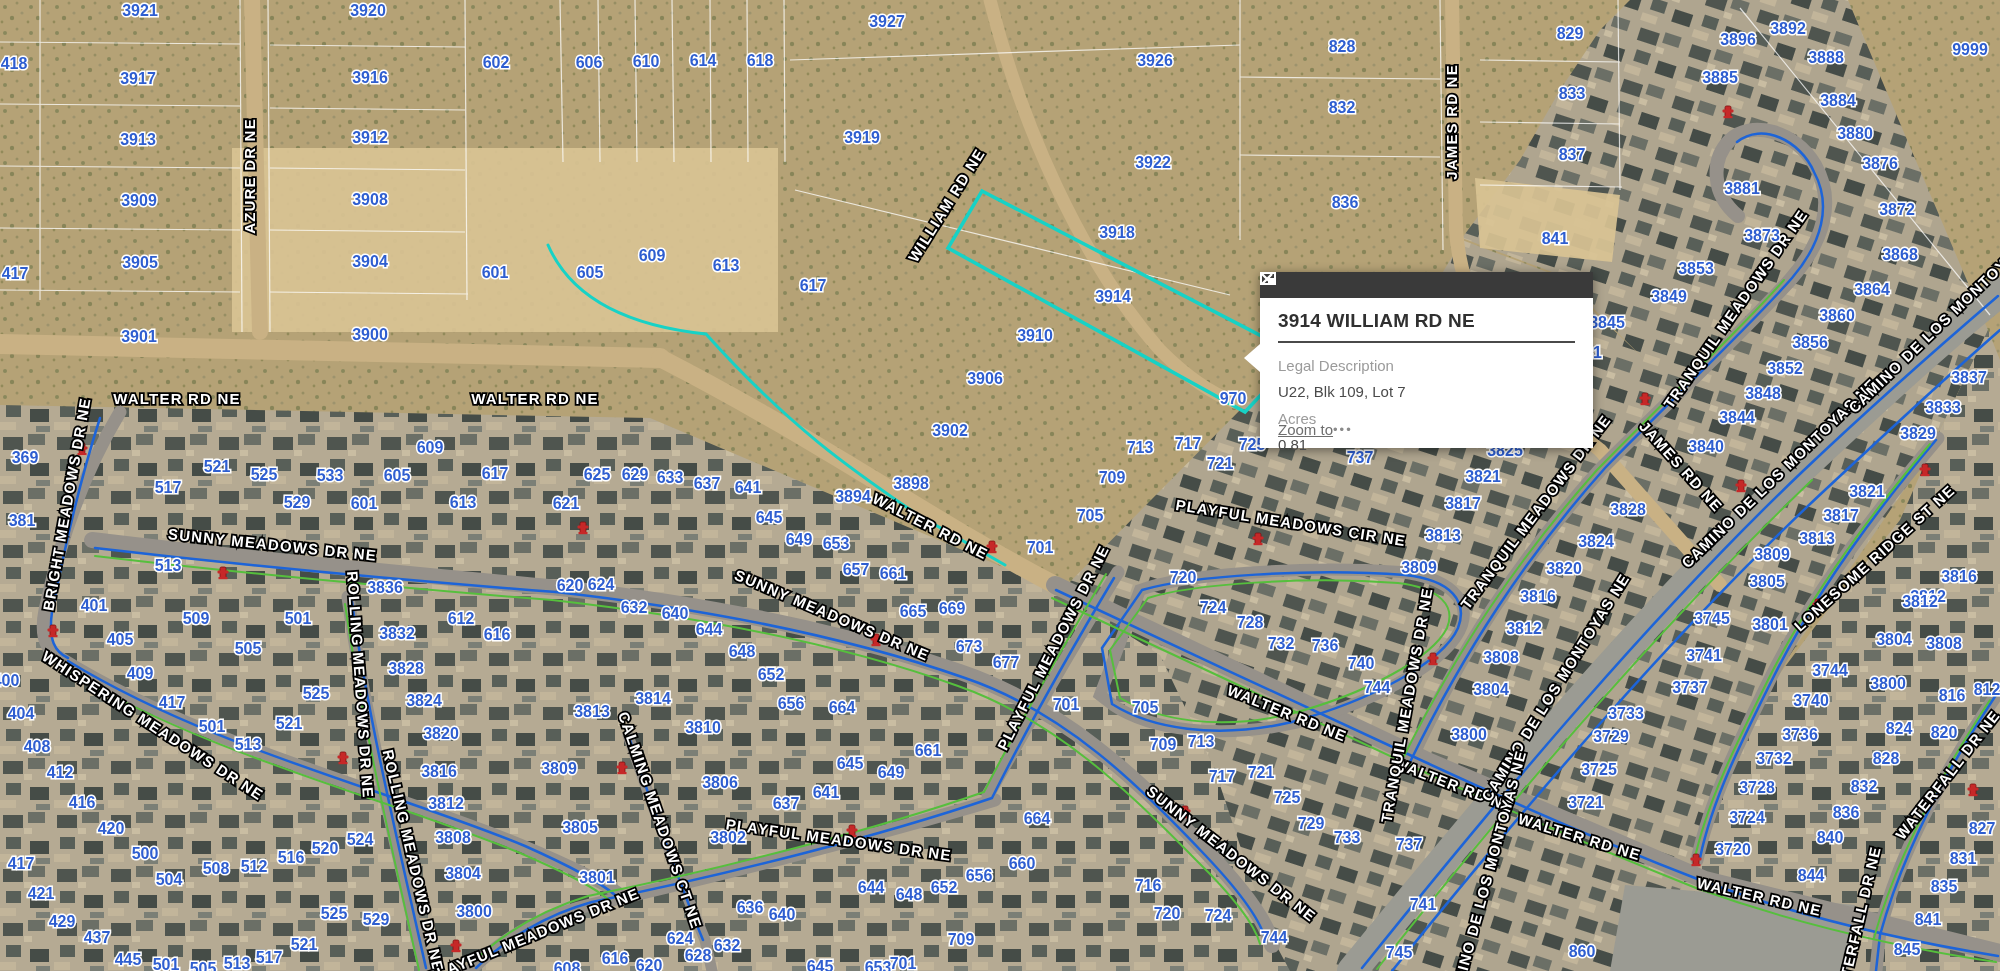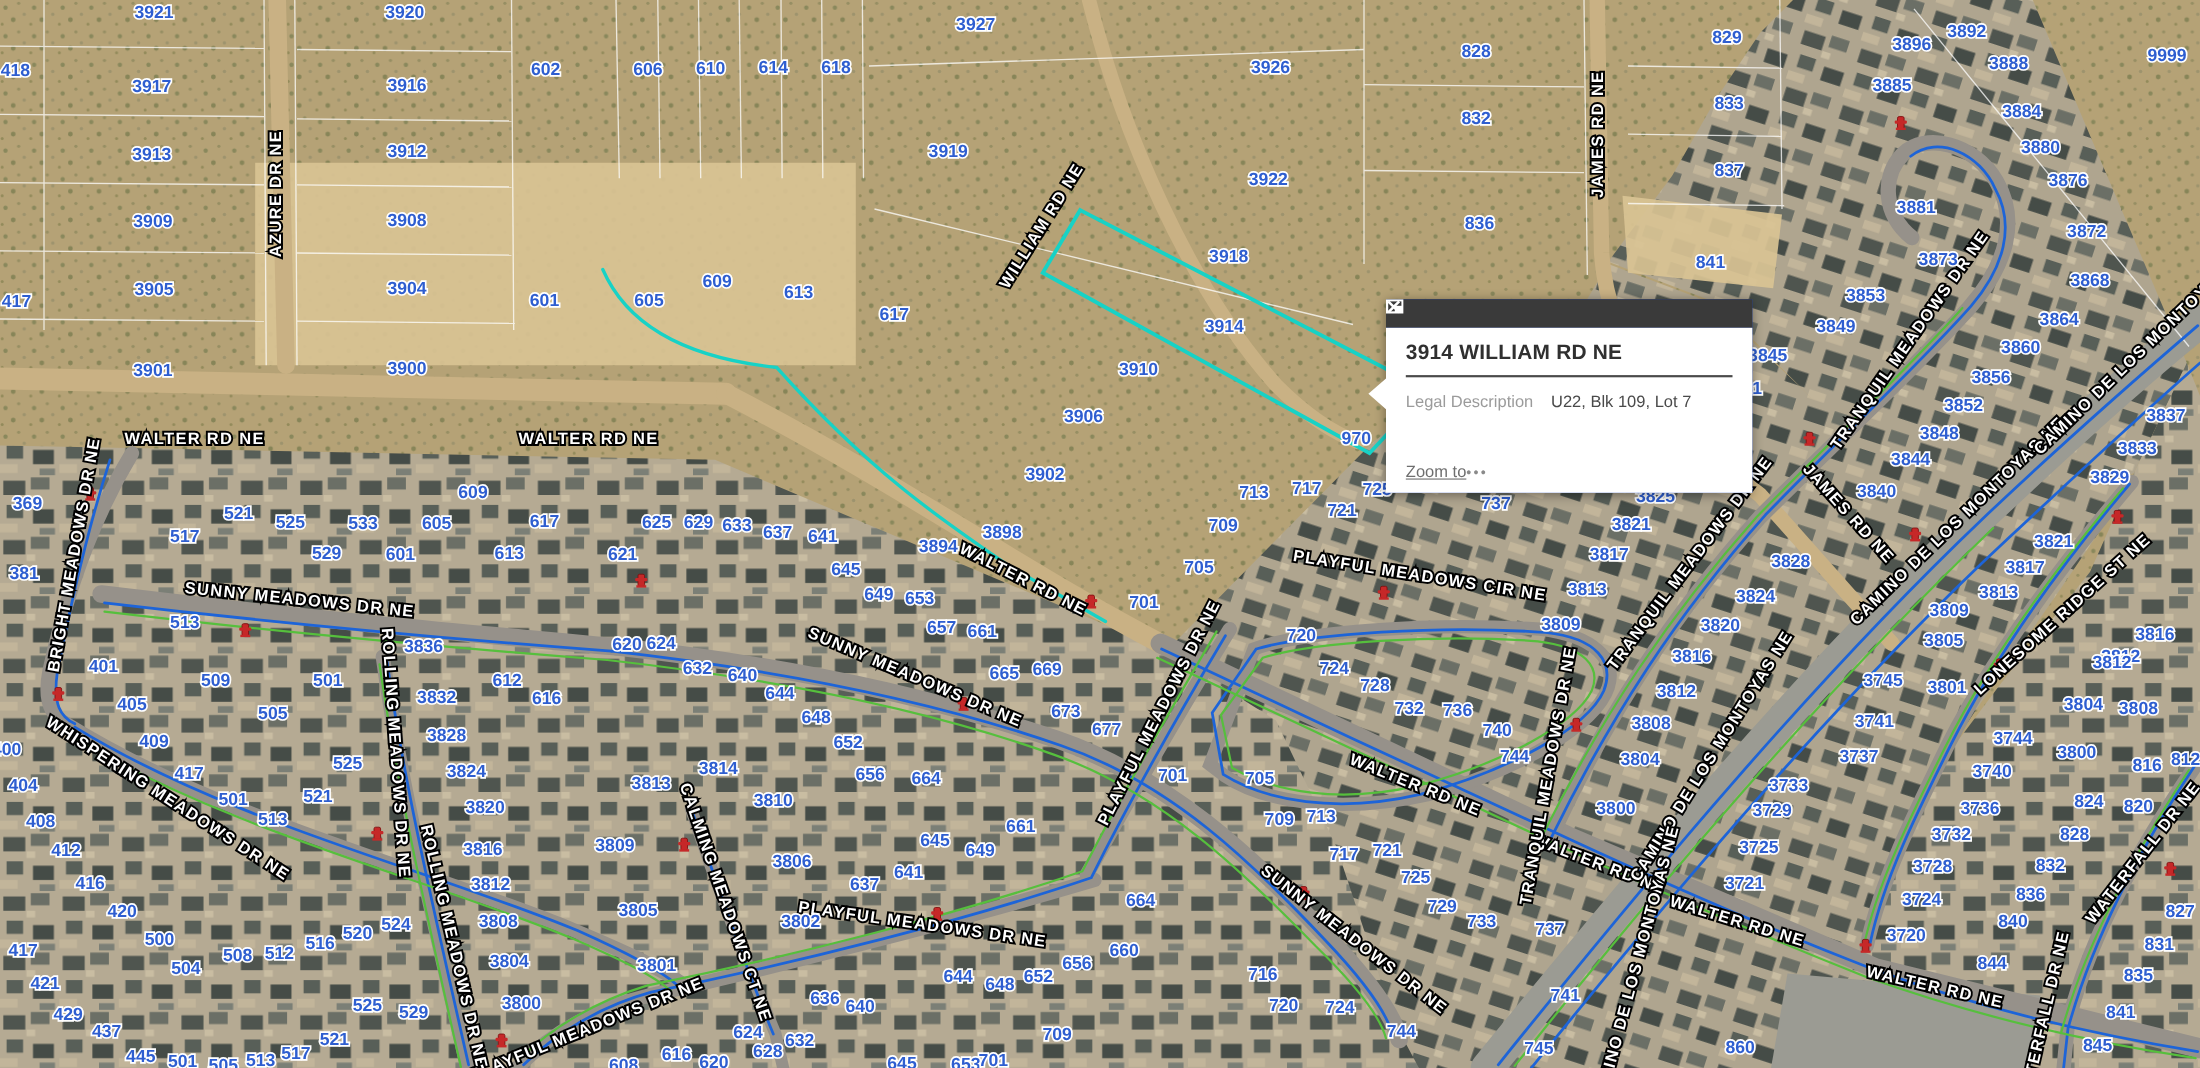--- a/index.html
+++ b/index.html
@@ -7,29 +7,29 @@
          font-family:"Liberation Sans",sans-serif;cursor:default;}
   .stage svg{position:absolute;left:0;top:0;}
   text{user-select:none;}
   .pl{font-family:"Liberation Sans",sans-serif;font-size:16px;font-weight:bold;
       stroke:#ffffff;stroke-width:3px;paint-order:stroke;text-anchor:middle;}
   .st{font-family:"Liberation Sans",sans-serif;font-size:15px;font-weight:bold;
       letter-spacing:1.2px;stroke:#000;stroke-width:3.6px;paint-order:stroke;
       fill:#fff;text-anchor:middle;}
   
   .popup{position:absolute;left:1260px;top:272px;width:333px;height:176px;
-         background:#1d4ed8;box-shadow:0 2px 10px rgba(0,0,0,.45);}
+         background:#15803d;box-shadow:0 2px 10px rgba(0,0,0,.45);}
   .popup-header{position:absolute;left:0;top:0;right:0;height:26px;background:#3a3a3a;
                 display:flex;align-items:center;justify-content:flex-end;gap:10px;padding-right:10px;box-sizing:border-box;}
   .hdr-btn{width:16px;height:14px;display:flex;align-items:center;justify-content:center;cursor:pointer;}
   .popup-body{position:absolute;left:0;top:26px;right:0;bottom:0;background:#fff;}
   .popup-title{margin:12px 18px 0 18px;font-size:19px;font-weight:bold;color:#303030;letter-spacing:.2px;}
   .popup-divider{margin:9px 18px 0 18px;border:none;border-top:2px solid #4a4a4a;}
   .popup-rows{margin:10px 18px 0 18px;font-size:15px;line-height:1.75;}
-  .prow{display:flex;}
+  .prow{display:flex;flex-direction:column;}
   .plabel{width:132px;color:#9b9b9b;flex:none;}
   .pvalue{color:#4a4a4a;}
   .popup-footer{position:absolute;left:18px;right:14px;bottom:10px;display:flex;
                 align-items:center;}
   .zoomto{font-size:15px;color:#6e6e6e;text-decoration:underline;cursor:pointer;}
   .menu-dots{color:#8a8a8a;font-size:13px;letter-spacing:2px;cursor:pointer;}
   .callout{position:absolute;left:-16px;top:72px;width:0;height:0;
            border-top:14px solid transparent;border-bottom:14px solid transparent;
            border-right:16px solid #ffffff;}
 </style>
@@ -590,20 +590,24 @@
       </span>
     </div>
     <div class="popup-body">
       <div class="popup-title">3914 WILLIAM RD NE</div>
       <hr class="popup-divider">
       <div class="popup-rows">
         <div class="prow">
           <span class="plabel">Legal Description</span>
           <span class="pvalue">U22, Blk 109, Lot 7</span>
         </div>
+        <div class="prow">
+          <span class="plabel">Acres</span>
+          <span class="pvalue">0.81</span>
+        </div>
       </div>
       <div class="popup-footer">
         <a class="zoomto">Zoom to</a>
         <span class="menu-dots">•••</span>
       </div>
     </div>
     <div class="callout"></div>
   </div>
 
 </div>

